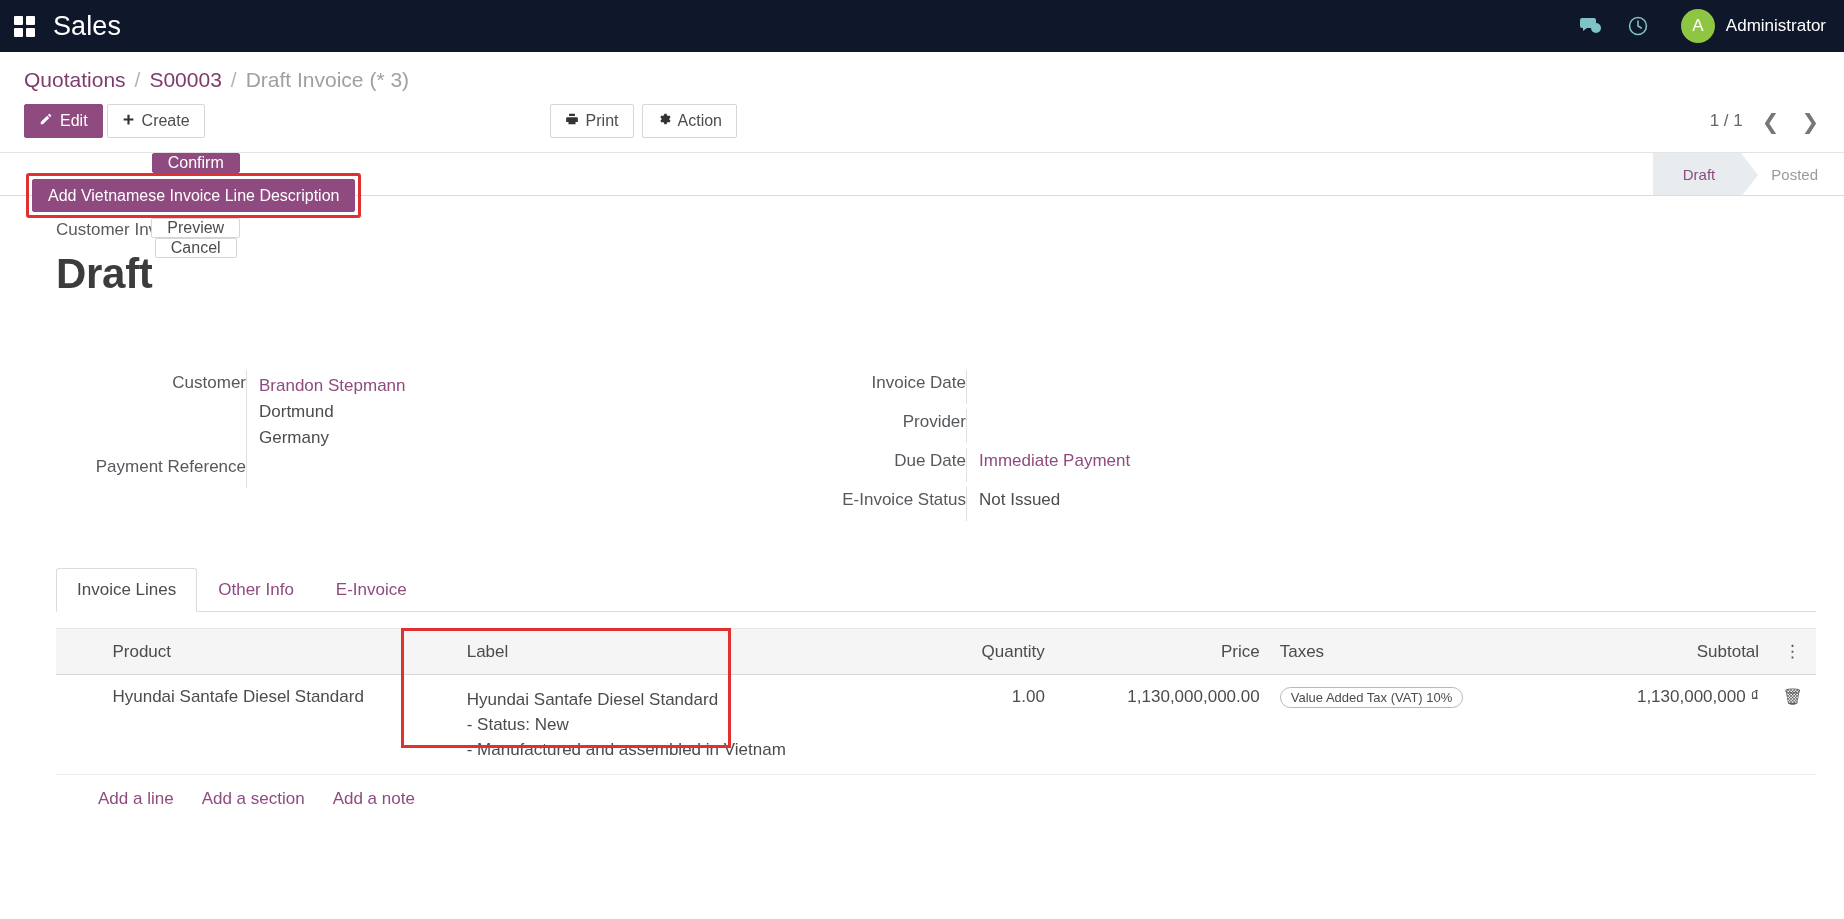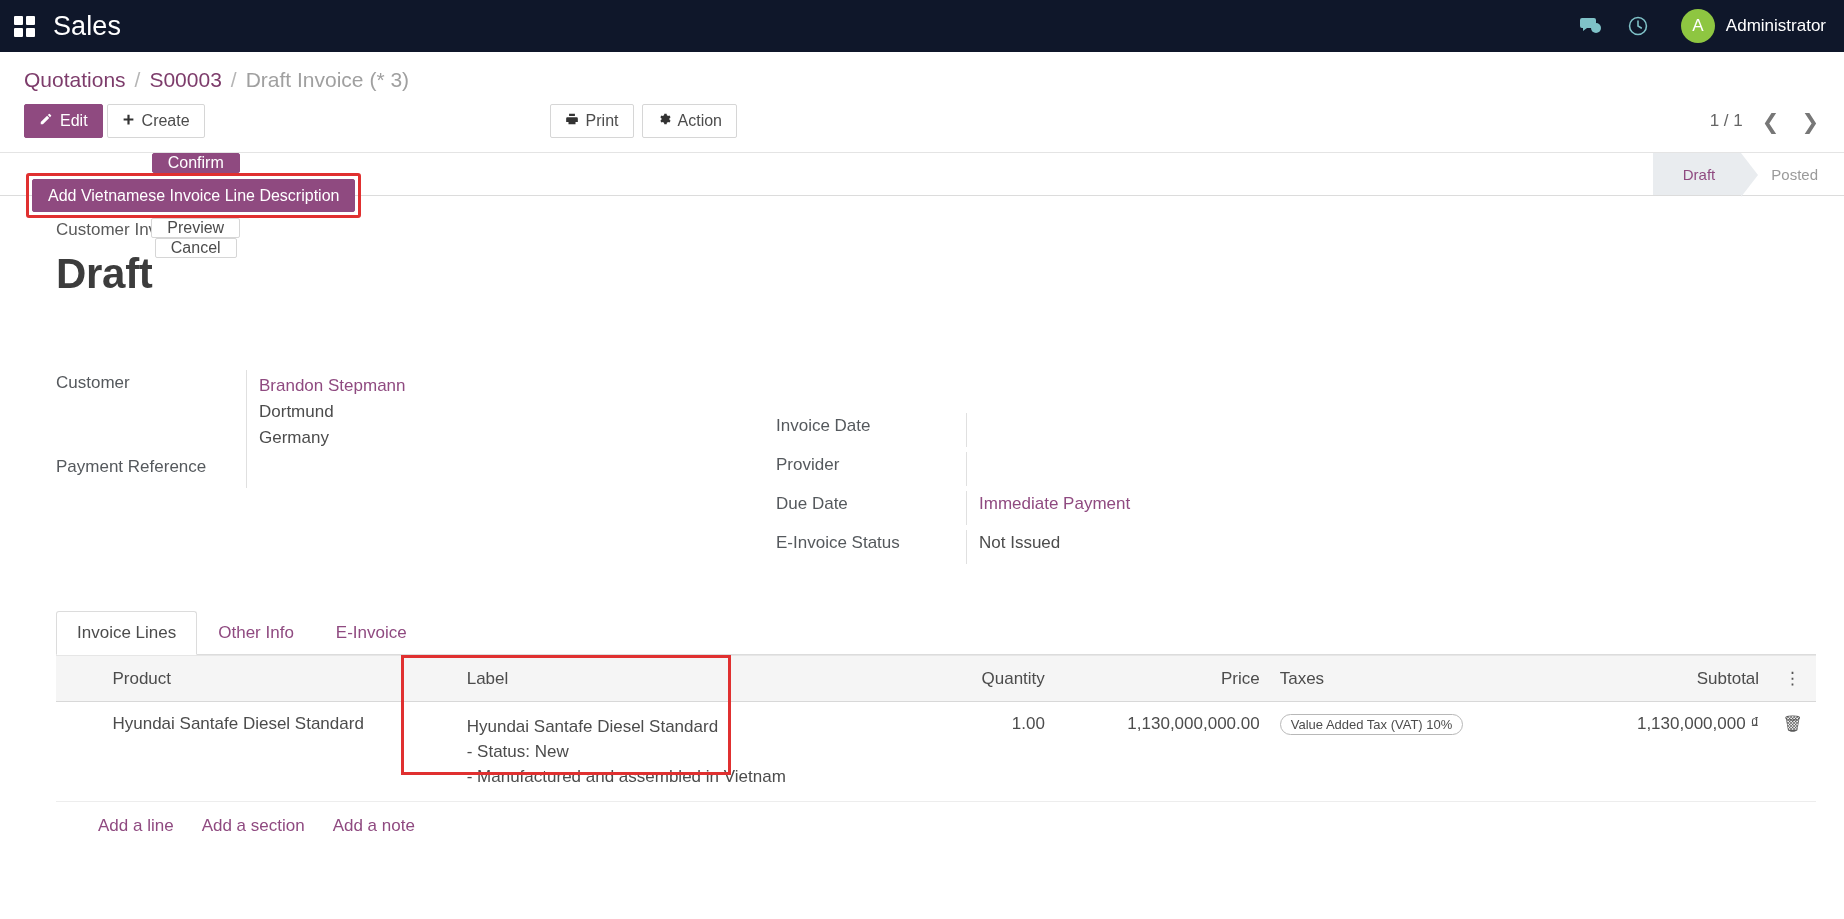--- a/index.html
+++ b/index.html
@@ -166,49 +166,50 @@
   .sheet { padding: 24px 28px 0 56px; }
   .doc-type { font-size: 17px; color: #5a5a5a; margin-bottom: 10px; }
   .doc-title { font-size: 42px; font-weight: 700; color: #3c3c3c; letter-spacing: -.3px; }
 
   .fields-grid {
     display: flex;
     margin-top: 72px;
     gap: 0;
   }
   .col-left { width: 720px; }
-  .col-right { width: 790px; margin-top: 43px; }
+  .col-right { width: 790px; }
   .frow {
     display: flex;
     align-items: flex-start;
     min-height: 39px;
   }
   .flabel {
     width: 190px;
     font-size: 17px;
     color: #55595d;
     padding-top: 3px;
     flex-shrink: 0;
+    text-align: right;
   }
   .fval {
     flex: 1;
     font-size: 17px;
     color: #4c4c4c;
     border-left: 1px solid #e0e0e0;
     padding: 3px 0 3px 12px;
     min-height: 34px;
   }
   .fval.link { color: #8f4a80; cursor: pointer; }
   .fval-line { line-height: 26px; }
   .addr-block { line-height: 26px; }
   .addr-line { color: #4c4c4c; font-size: 17px; }
 
   
   .tabs {
-    margin: 42px 28px 0 56px;
+    margin: 42px 28px 16px 56px;
     display: flex;
     border-bottom: 1px solid #dcdcdc;
   }
   .tab {
     font-size: 17px;
     padding: 11px 20px;
     color: #8f4a80;
     cursor: pointer;
     border: 1px solid transparent;
     margin-bottom: -1px;

